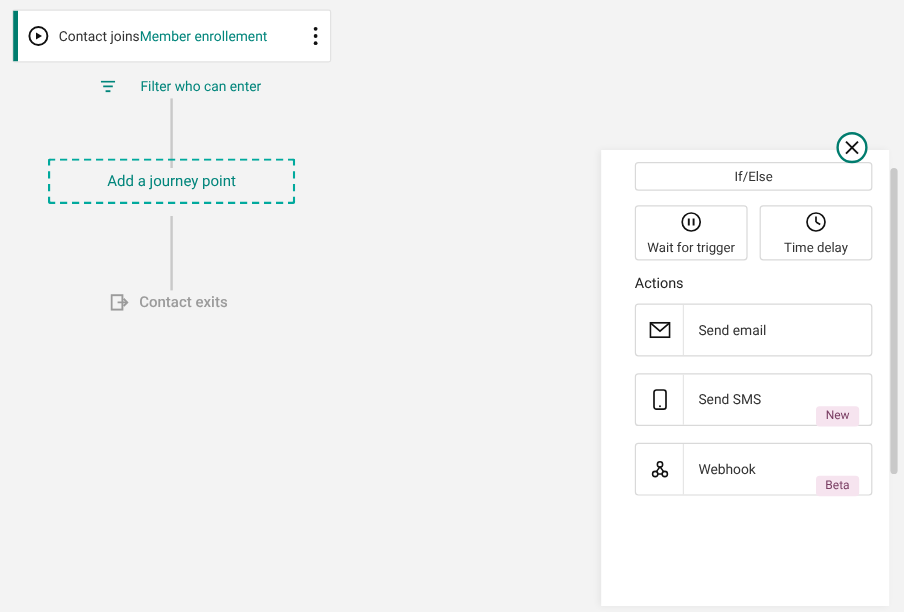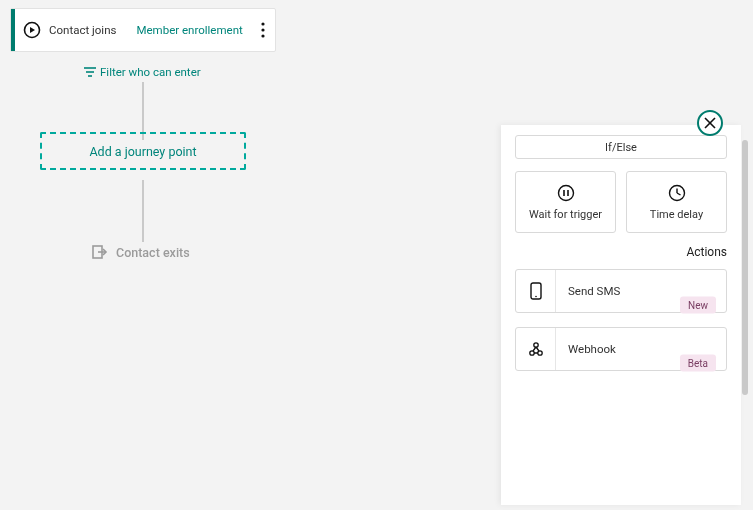--- a/index.html
+++ b/index.html
@@ -35,21 +35,21 @@
   .start-icon {
     display:flex;
     align-items:center;
     justify-content:center;
     width: 34px;
     height:100%;
   }
   .start-text {
     display:flex;
     align-items:center;
-    gap:20px;
+    gap:0;
     flex:1;
     font-size:11.5px;
   }
   .start-text .joins { color:#333; }
   .start-text .link { color:#00857b; }
   .start-more {
     width: 24px;
     height:100%;
     display:flex;
     align-items:center;
@@ -57,21 +57,21 @@
     color:#333;
     font-weight:bold;
   }
 
   .filter-row {
     position:absolute;
     top:65px;
     left:84px;
     display:flex;
     align-items:center;
-    gap:4px;
+    gap:21px;
     color:#00857b;
     font-size:11.5px;
   }
 
   .connector1 {
     position:absolute;
     top:82px;
     left:142px;
     width:2px;
     height:58px;
@@ -131,62 +131,61 @@
   }
 
   .panel {
     position:absolute;
     top:125px;
     right:12px;
     width:240px;
     height:380px;
     background:#fff;
     box-shadow: -2px 0 6px rgba(0,0,0,0.06);
-    padding:10px 14px 0 14px;
+    padding:10px 14px 0 28px;
     overflow:hidden;
   }
   .panel-scrollbar {
     position:absolute;
     top:140px;
     right:5px;
     width:6px;
     height:255px;
     background:#c9c9c9;
     border-radius:3px;
   }
 
   .rule-row {
     display:flex;
     gap:10px;
     margin-bottom:12px;
   }
   .rule-tile {
     flex:1;
-    height:62px;
+    height:46px;
     border:1px solid #d9d9d9;
     border-radius:3px;
     display:flex;
     flex-direction:column;
     align-items:center;
     justify-content:center;
     gap:6px;
     font-size:11px;
     color:#333;
   }
   .rule-tile.short {
     height:24px;
     justify-content:center;
   }
   .rule-tile.short span { font-size:11px; }
 
   .section-title {
     font-size:12px;
     color:#222;
     margin:10px 0 10px 0;
-    text-align:right;
   }
 
   .action-tile {
     height:44px;
     border:1px solid #d9d9d9;
     border-radius:3px;
     display:flex;
     align-items:center;
     margin-bottom:14px;
     position:relative;
@@ -309,20 +308,29 @@
           <line x1="9" y1="9" x2="9" y2="4.5" stroke="#111" stroke-width="1.4"></line>
           <line x1="9" y1="9" x2="12.5" y2="11" stroke="#111" stroke-width="1.4"></line>
         </svg>
       </span>
       <span>Time delay</span>
     </div>
   </div>
 
   <div class="section-title">Actions</div>
 
+  <div class="action-tile">
+    <div class="action-icon">
+      <svg width="18" height="14" viewBox="0 0 18 14">
+        <rect x="1" y="1" width="16" height="12" fill="none" stroke="#111" stroke-width="1.4"></rect>
+        <polyline points="1,1 9,8 17,1" fill="none" stroke="#111" stroke-width="1.4"></polyline>
+      </svg>
+    </div>
+    <div class="action-label">Send email</div>
+  </div>
 
   <div class="action-tile">
     <div class="action-icon">
       <svg width="12" height="18" viewBox="0 0 12 18">
         <rect x="1" y="1" width="10" height="16" rx="2" fill="none" stroke="#111" stroke-width="1.4"></rect>
         <circle cx="6" cy="14.5" r="0.8" fill="#111"></circle>
       </svg>
     </div>
     <div class="action-label">Send SMS</div>
     <div class="badge">New</div>

